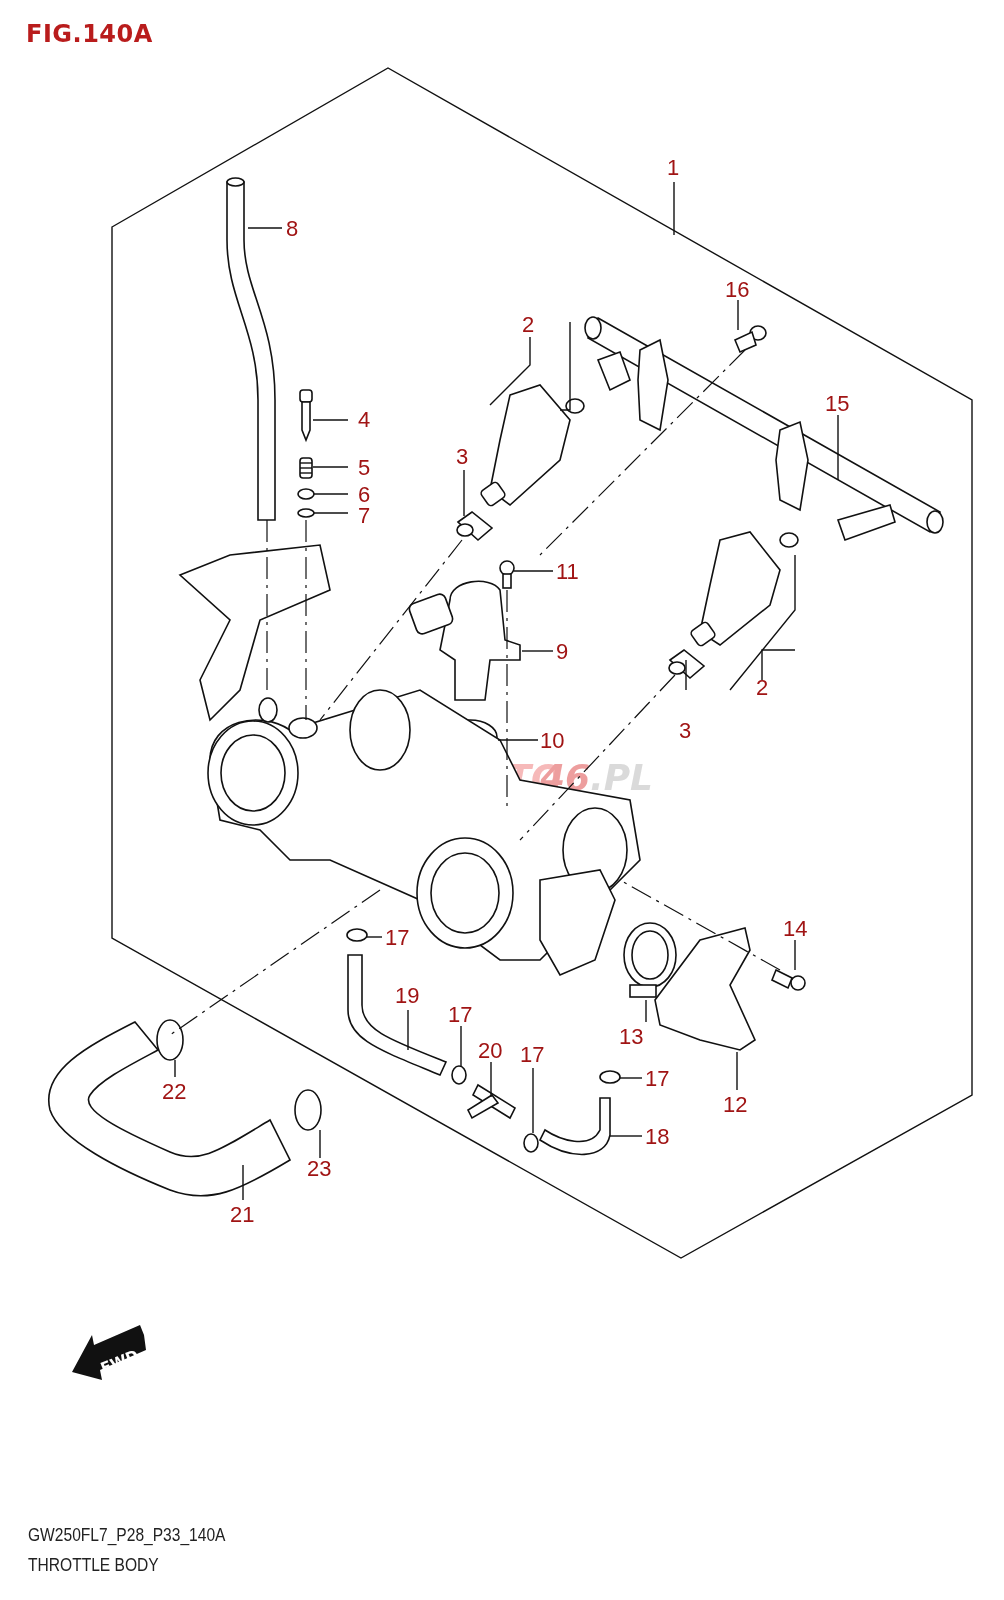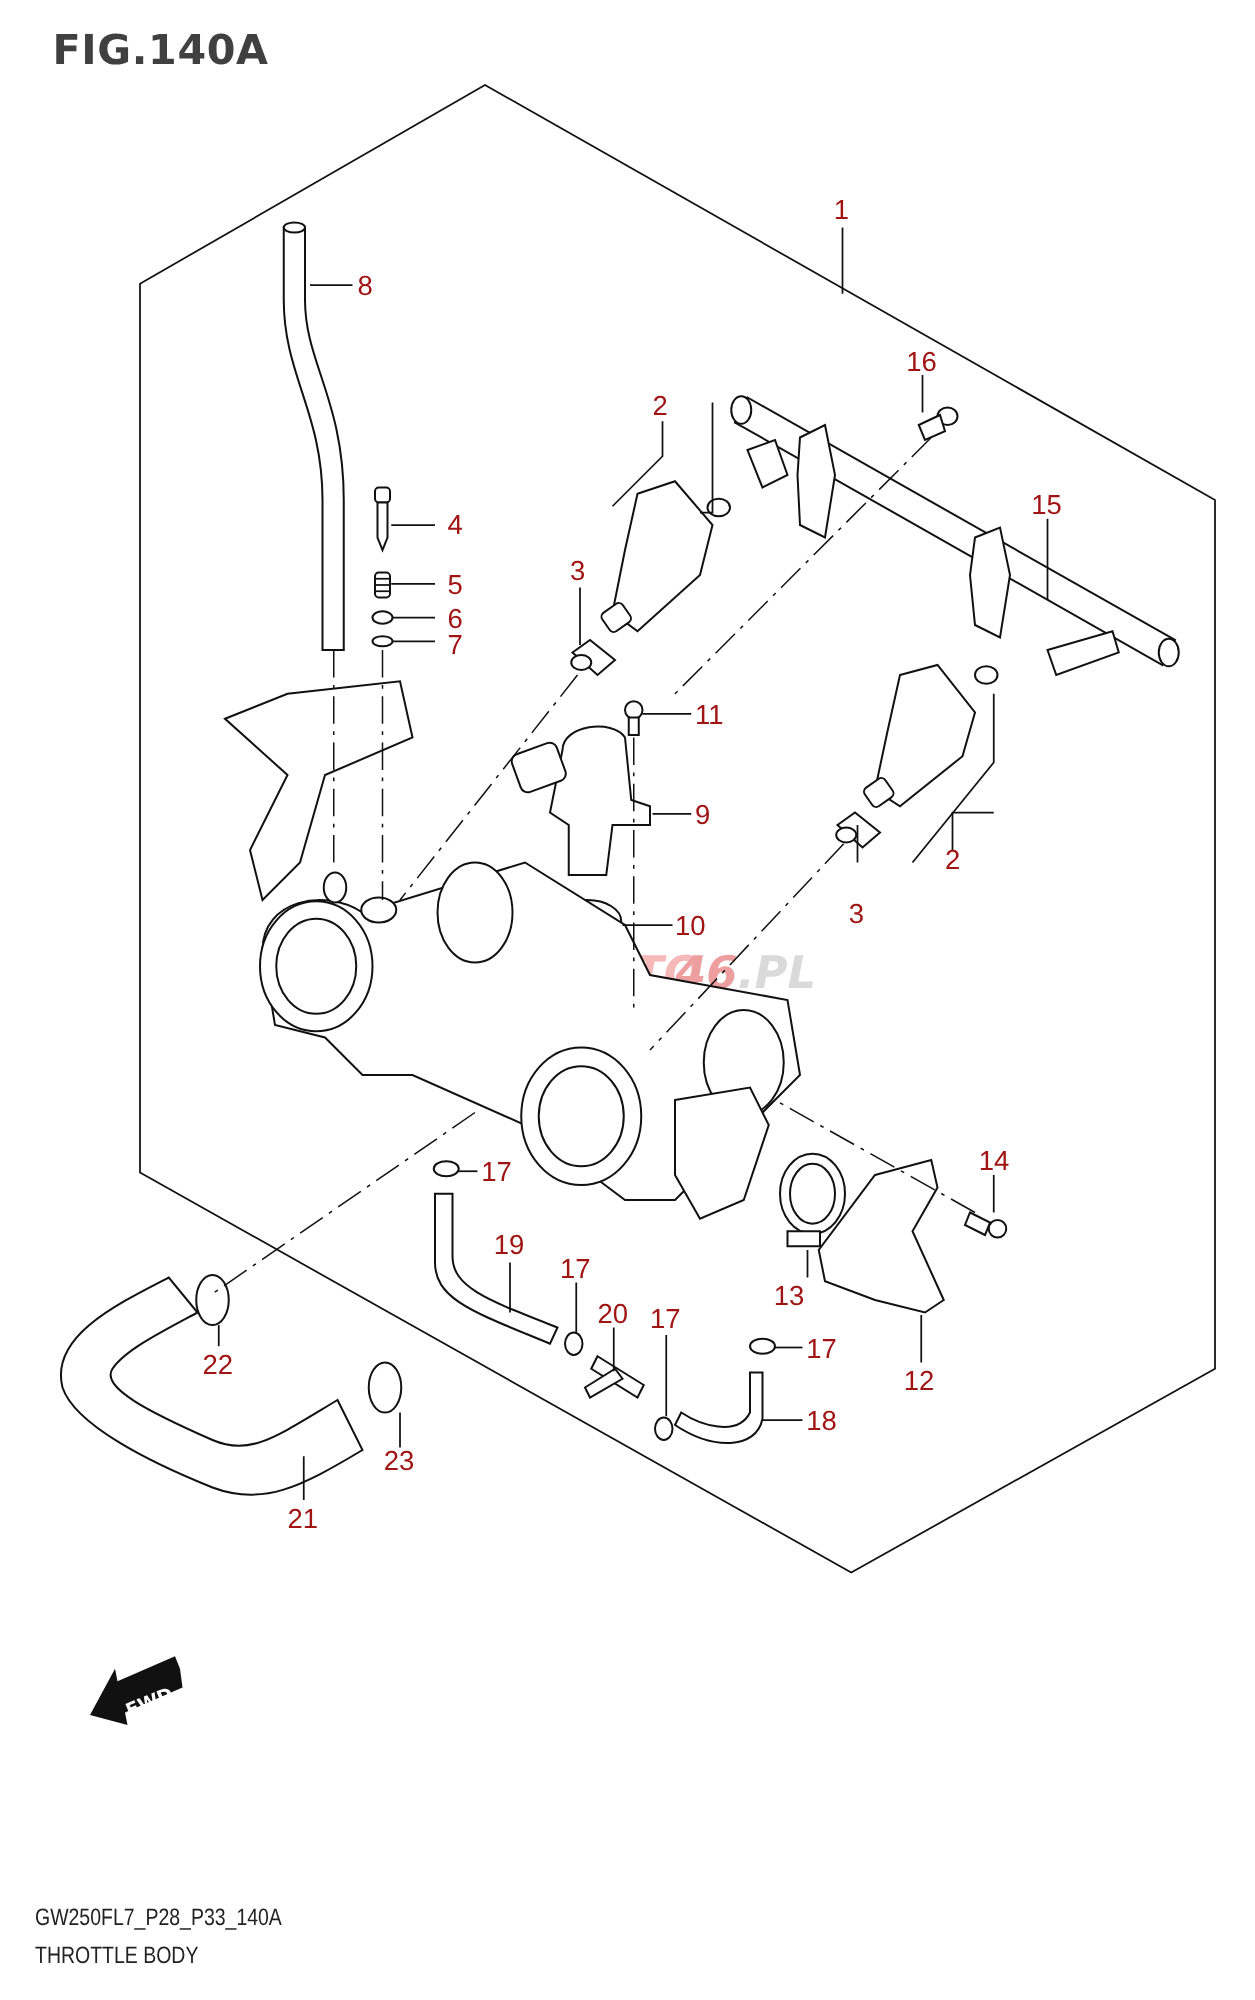--- a/index.html
+++ b/index.html
@@ -1,17 +1,17 @@
 <!DOCTYPE html>
 <html><head>
 <meta charset="utf-8">
 <style>
   html, body { margin:0; padding:0; background:#ffffff; }
   body { width:1004px; height:1600px; position:relative; overflow:hidden; font-family:"DejaVu Sans", sans-serif; }
-  .fig-title { position:absolute; left:26px; top:20px; font-family:"DejaVu Sans", sans-serif; font-weight:bold; font-size:33px; color:#404040; letter-spacing:0.5px;margin-left:16px; }
+  .fig-title { position:absolute; left:26px; top:20px; font-family:"DejaVu Sans", sans-serif; font-weight:bold; font-size:24px; color:#b91c1c; letter-spacing:0.5px; }
   .footer { position:absolute; left:28px; font-family:"Liberation Sans", sans-serif; font-size:19px; color:#222; transform:scaleX(0.82); transform-origin:left; }
   .footer.code { top:1524px; }
   .footer.name { top:1554px; }
   svg#diagram { position:absolute; left:0; top:0; }
   .lbl { font-family:"Liberation Sans", sans-serif; font-size:22px; fill:#a01414; }
   .ln { stroke:#111; stroke-width:1.4; fill:none; }
   .part { stroke:#111; stroke-width:1.6; fill:#fff; }
   .dash { stroke:#111; stroke-width:1.2; fill:none; stroke-dasharray:22 6 3 6; }
   .wm { font-family:"DejaVu Sans", sans-serif; font-weight:bold; font-style:italic; font-size:36px; }
   .wm-sub { font-family:"DejaVu Sans Mono", monospace; font-style:italic; font-size:11px; fill:#c8c8c8; }

